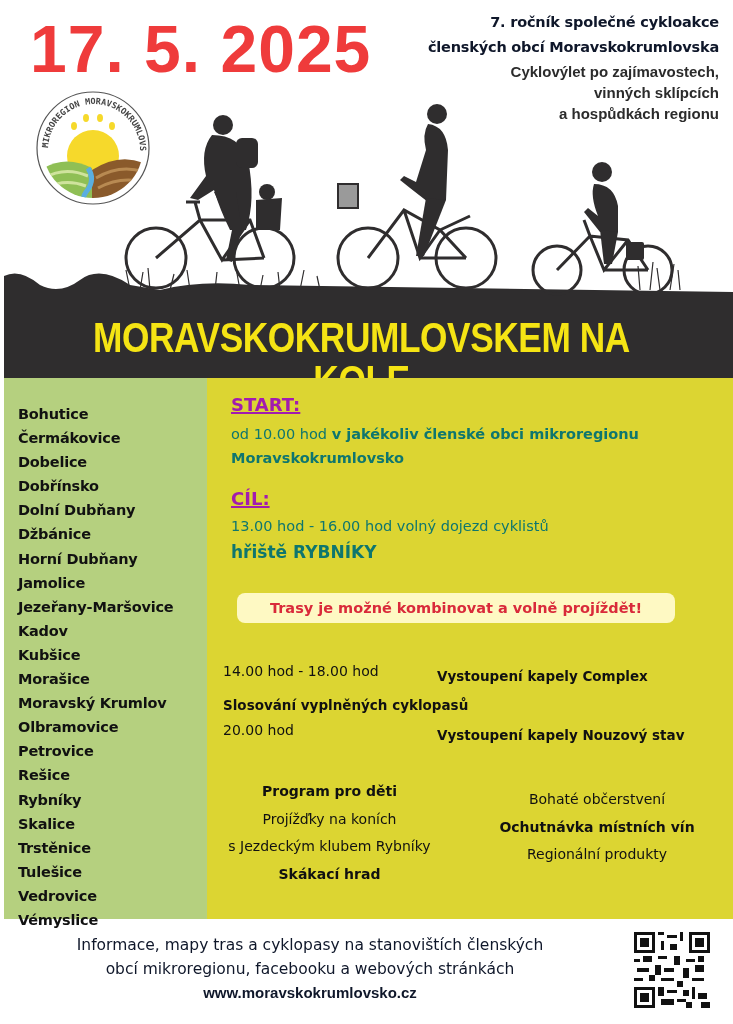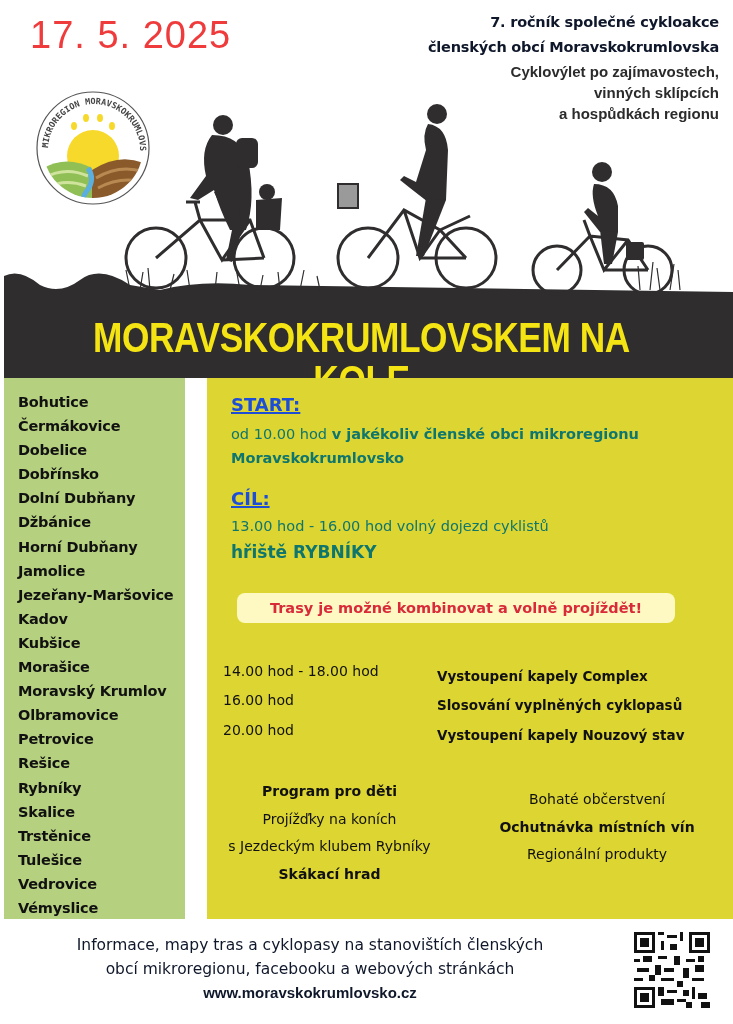--- a/index.html
+++ b/index.html
@@ -1,22 +1,22 @@
 <!DOCTYPE html>
 <html><head>
 <meta charset="utf-8">
 <style>
   * { box-sizing: border-box; margin: 0; padding: 0; }
   html, body { width: 733px; height: 1024px; background: #ffffff; overflow: hidden; }
   body { position: relative; font-family: "DejaVu Sans", sans-serif; color: #111; }
 
   .date {
     position: absolute; left: 30px; top: 16px;
-    font-family: "Liberation Sans", sans-serif; font-weight: normal;
-    font-size: 38px; letter-spacing: 1px; color: #ef3b3b; line-height: 1;
+    font-family: "Liberation Sans", sans-serif; font-weight: bold;
+    font-size: 66px; letter-spacing: 1px; color: #ef3b3b; line-height: 1;
   }
   .head-right { position: absolute; right: 14px; top: 10px; text-align: right; }
   .head-right .blue {
     font-family: "DejaVu Sans", sans-serif; font-weight: bold; font-size: 14.5px;
     color: #0f172a; line-height: 25px; letter-spacing: -0.2px;
   }
   .head-right .sub {
     font-family: "Liberation Sans", sans-serif; font-weight: bold; font-size: 15px;
     color: #2b2b2b; line-height: 19px; margin-top: 2px;
   }
@@ -30,35 +30,35 @@
     background: #2f2d2e;
   }
   .banner-title {
     position: absolute; left: 0; right: 14px; top: 16px; text-align: center;
     font-family: "Liberation Sans", sans-serif; font-weight: bold;
     font-size: 43px; color: #f5e414; letter-spacing: -0.5px;
     transform: scaleX(0.82); transform-origin: center; line-height: 1;
   }
 
   .villages {
-    position: absolute; left: 4px; top: 378px; width: 181px; height: 541px;
-    background: #b5d07f; padding: 12px 0 0 14px;
+    position: absolute; left: 4px; top: 378px; width: 203px; height: 541px;
+    background: #b5d07f; padding: 24px 0 0 14px;
   }
   .villages li {
     list-style: none; font-family: "DejaVu Sans", sans-serif; font-weight: bold;
     font-size: 14.5px; line-height: 24.1px; color: #111; letter-spacing: -0.2px;
   }
 
   .info {
     position: absolute; left: 207px; top: 378px; width: 526px; height: 541px;
     background: #dcd532;
   }
   .label-red {
     position: absolute; left: 24px; font-weight: bold; font-size: 18px;
-    color: #1d4ed8; text-decoration: underline; text-decoration-thickness: 2px;
+    color: #a21caf; text-decoration: underline; text-decoration-thickness: 2px;
     font-family: "DejaVu Sans", sans-serif;
   }
   .line {
     position: absolute; left: 24px; font-size: 14.5px; color: #0f766e;
     font-family: "DejaVu Sans", sans-serif; white-space: nowrap;
   }
   .line b { font-weight: bold; }
   .big { font-size: 17px; font-weight: bold; }
 
   .pill {
@@ -215,21 +215,20 @@
   <div class="line big" style="top:164px;">hřiště RYBNÍKY</div>
 
   <div class="pill">Trasy je možné kombinovat a volně projíždět!</div>
 
   <div class="sched">
     <div class="row">
       <div class="time">14.00 hod - 18.00 hod</div>
       <div class="act">Vystoupení kapely Complex</div>
     </div>
     <div class="row">
-      <div class="time">16.00 hod</div>
       <div class="act">Slosování vyplněných cyklopasů</div>
     </div>
     <div class="row">
       <div class="time">20.00 hod</div>
       <div class="act">Vystoupení kapely Nouzový stav</div>
     </div>
   </div>
 
   <div class="col-kids">
     <div class="b">Program pro děti</div>

